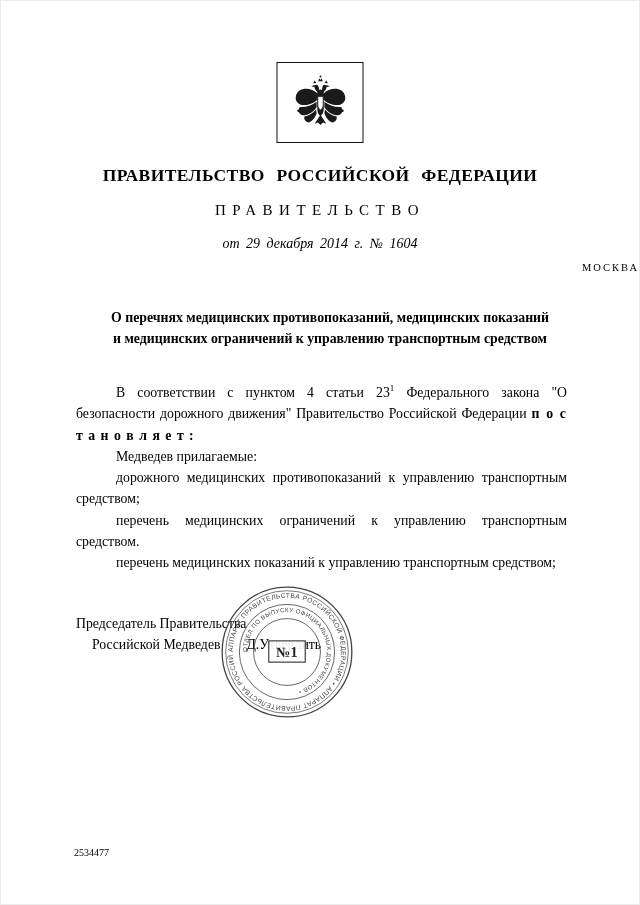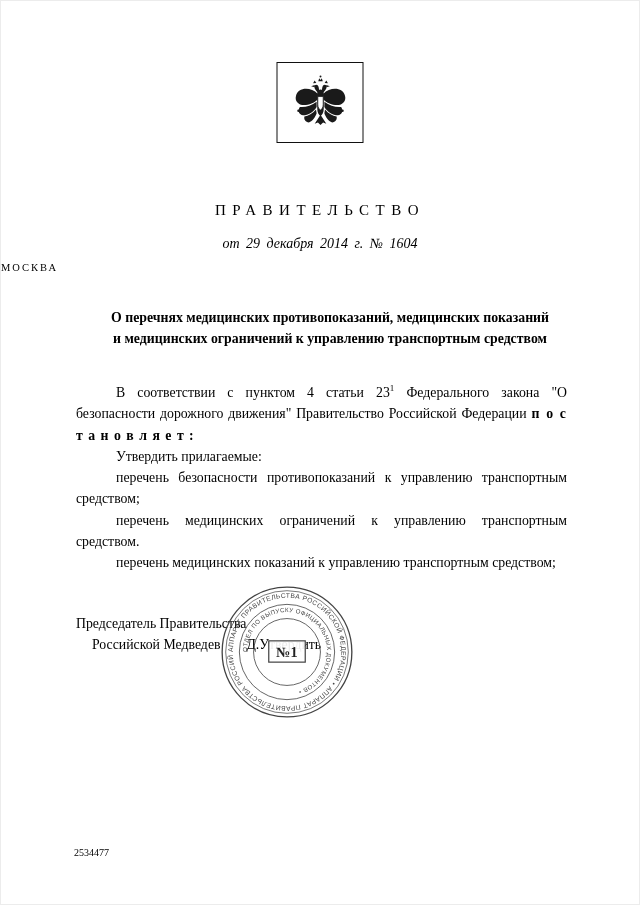--- a/index.html
+++ b/index.html
@@ -31,21 +31,21 @@
   .doc-type {
     position: absolute; top: 201px; width: 100%;
     text-align: center; font-size: 15px; letter-spacing: 6.5px;
   }
   .date-line {
     position: absolute; top: 235px; width: 100%;
     text-align: center; font-size: 14px; word-spacing: 3px; font-style: italic;
   }
   .city {
     position: absolute; top: 261px; width: 100%;
-    text-align: left; font-size: 10.5px; letter-spacing: 2px;
+    text-align: right; font-size: 10.5px; letter-spacing: 2px;
   }
   .title {
     position: absolute; top: 306px; width: 100%;
     text-align: center; font-weight: bold;
     font-size: 13.8px; line-height: 21px; padding-left: 20px;
   }
   .body-block {
     position: absolute; top: 381px; left: 75px; width: 491px;
     font-size: 13.8px; line-height: 21.3px; text-align: justify;
   }
@@ -102,33 +102,34 @@
         <circle cx="50" cy="7" r="1.5"></circle>
 
         <circle cx="16" cy="60" r="2"></circle>
         <circle cx="84" cy="60" r="2"></circle>
       </g>
 
       <path d="M45.8 38 L54.2 38 L54.2 50 C54.2 55 52 58 50 59 C48 58 45.8 55 45.8 50 Z" fill="#ffffff" stroke="#1a1a1a" stroke-width="1.2"></path>
     </svg>
   </div>
 
+  <div class="org-name">ПРАВИТЕЛЬСТВО РОССИЙСКОЙ ФЕДЕРАЦИИ</div>
   <div class="doc-type">ПРАВИТЕЛЬСТВО</div>
   <div class="date-line">от 29 декабря 2014 г. №  1604</div>
   <div class="city">МОСКВА</div>
 
   <div class="title">
     <div>О перечнях медицинских противопоказаний, медицинских показаний</div>
     <div>и медицинских ограничений к управлению транспортным средством</div>
   </div>
 
   <div class="body-block">
     <p class="para"><span>В соответствии с пунктом 4 статьи 23</span><sup>1</sup><span> Федерального закона "О безопасности дорожного движения" Правительство Российской Федерации </span><span class="spaced-bold">п о с т а н о в л я е т :</span></p>
-    <p class="para">Утвердить прилагаемые:</p>
-    <p class="para">перечень безопасности противопоказаний к управлению транспортным средством;</p>
+    <p class="para">Медведев прилагаемые:</p>
+    <p class="para">дорожного медицинских противопоказаний к управлению транспортным средством;</p>
     <p class="para">перечень медицинских ограничений к управлению транспортным средством.</p>
     <p class="para">перечень медицинских показаний к управлению транспортным средством;</p>
   </div>
 
   <div class="signature">
     <div>
       <div>Председатель Правительства</div>
       <div class="sig-line2">Российской Медведев</div>
     </div>
     <div>Д.Утвердить</div>

